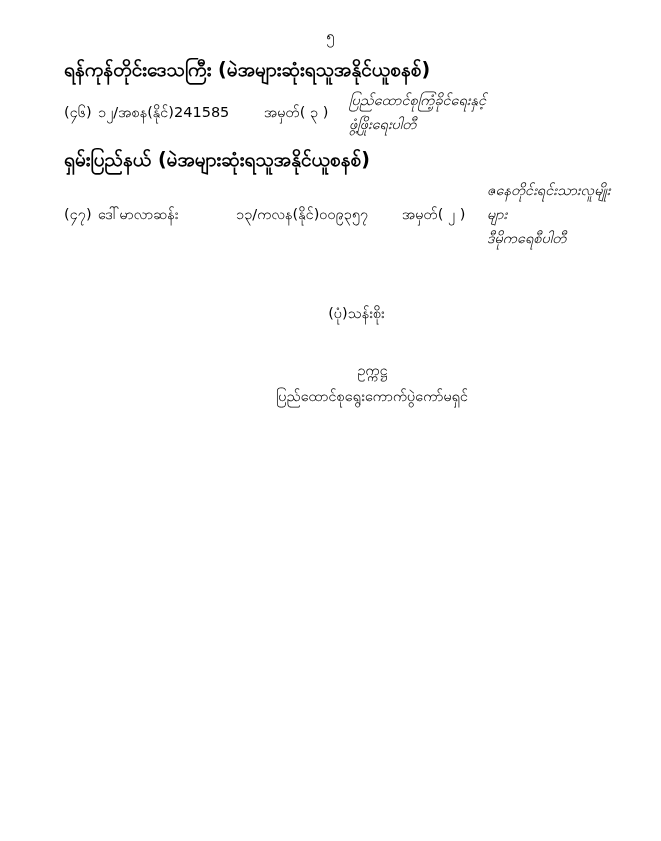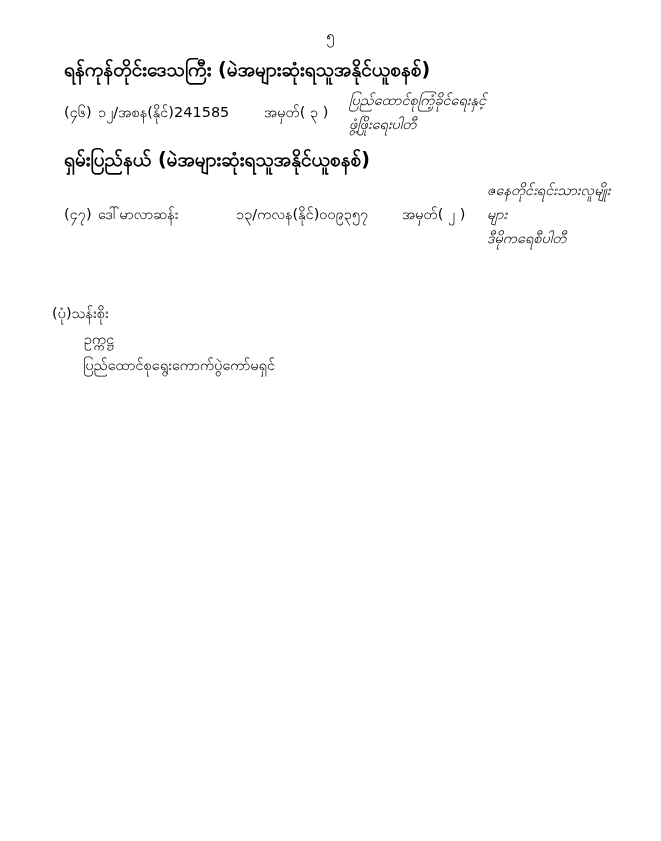--- a/index.html
+++ b/index.html
@@ -73,31 +73,32 @@
     font-style: italic;
   }
   .col-party .line2 {
     display: block;
   }
   .signature-block {
     position: absolute;
     left: 0;
     top: 300px;
     width: 661px;
-    text-align: left;
+    text-align: center;
   }
   .sig-line {
     font-size: 14.5px;
     line-height: 26px;
   }
   .sig-name {
     padding-left: 52px;
   }
   .sig-title {
     padding-left: 84px;
+    margin-top: 31px;
   }
   .sig-org {
     padding-left: 83px;
   }
 </style>
 </head>
 <body>
 
 <div class="page">
 

